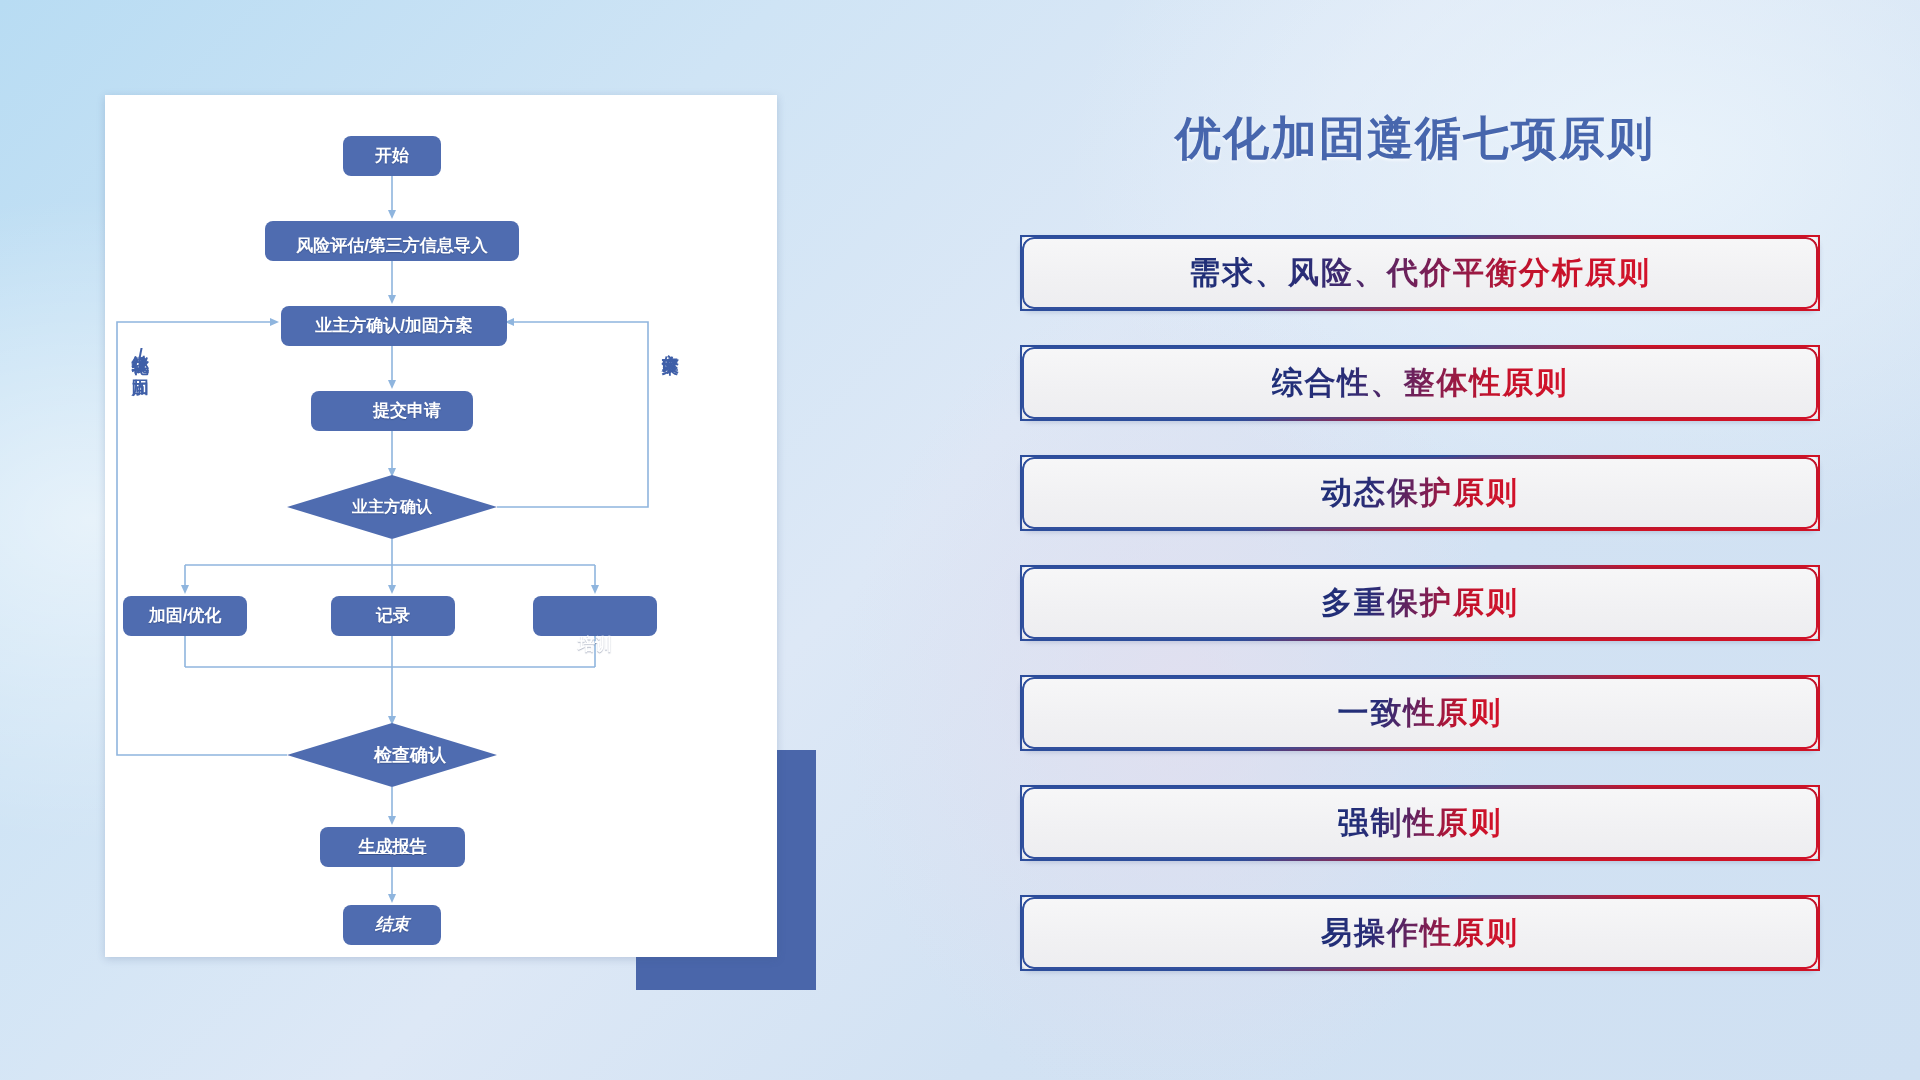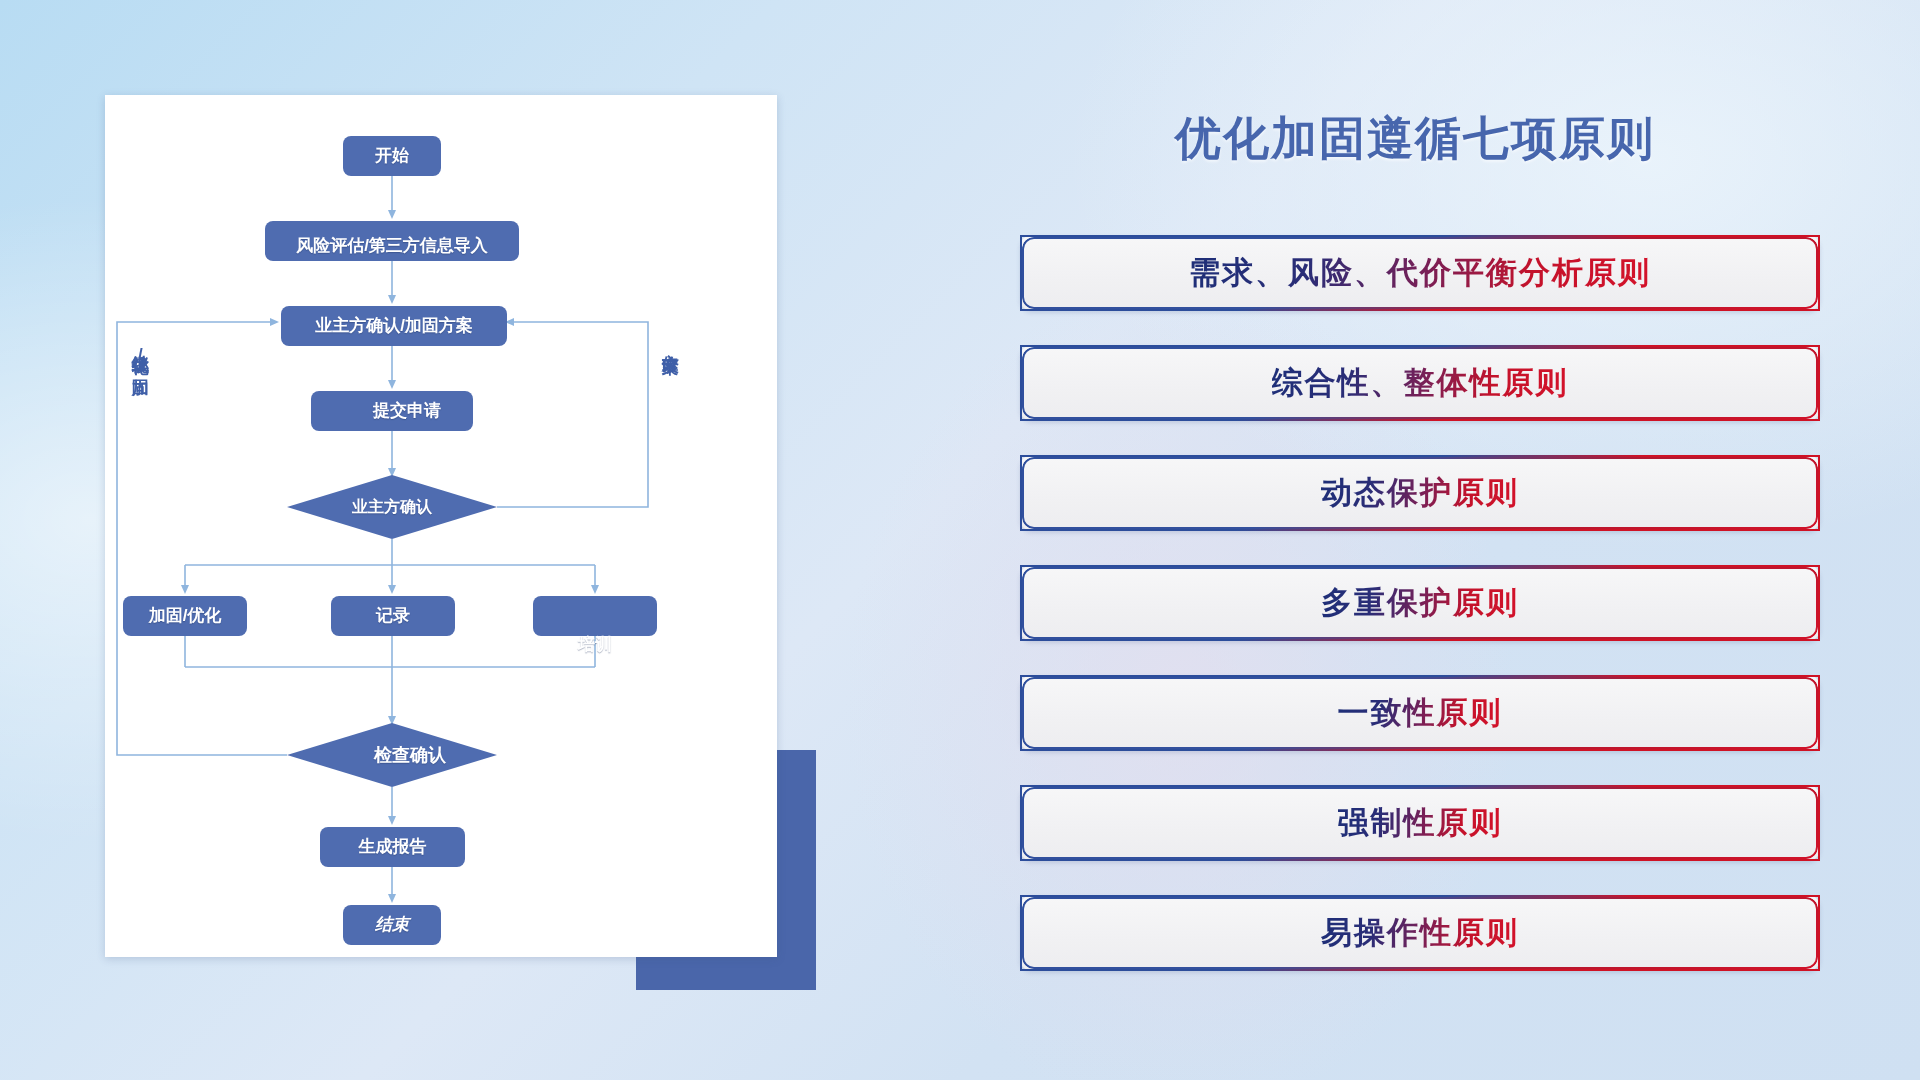--- a/index.html
+++ b/index.html
@@ -181,21 +181,21 @@
 
   <div class="fc-label" style="left:238px;top:41px;width:98px;height:40px;line-height:40px;font-size:17px;border-radius:18px;">开始</div>
   <div class="fc-label" style="left:160px;top:131px;width:254px;height:40px;line-height:40px;font-size:17px;">风险评估/第三方信息导入</div>
   <div class="fc-label" style="left:176px;top:211px;width:226px;height:40px;line-height:40px;font-size:17px;">业主方确认/加固方案</div>
   <div class="fc-label" style="left:206px;top:296px;width:192px;height:40px;line-height:40px;font-size:17px;">提交申请</div>
   <div class="fc-label" style="left:197px;top:398px;width:180px;height:28px;line-height:28px;font-size:16px;">业主方确认</div>
   <div class="fc-label" style="left:18px;top:501px;width:124px;height:40px;line-height:40px;font-size:17px;border-radius:9px;">加固/优化</div>
   <div class="fc-label" style="left:226px;top:501px;width:124px;height:24px;line-height:40px;font-size:17px;">记录</div>
   <div class="fc-label" style="left:428px;top:530px;width:124px;height:40px;line-height:40px;font-size:17px;">培训</div>
   <div class="fc-label" style="left:215px;top:646px;width:180px;height:28px;line-height:28px;font-size:18px;">检查确认</div>
-  <div class="fc-label" style="left:215px;top:732px;width:145px;height:40px;line-height:40px;font-size:17px;">生成报告</div>
+  <div class="fc-label" style="left:215px;top:732px;width:145px;height:40px;line-height:40px;font-size:17px;text-decoration:underline;">生成报告</div>
   <div class="fc-label" style="left:238px;top:810px;width:98px;height:40px;line-height:40px;font-size:17px;font-style:italic;">结束</div>
 
   <div class="vlabel" style="left:26px;top:246px;height:150px;">继续优化/加固</div>
   <div class="vlabel" style="left:556px;top:246px;height:130px;">方案修改</div>
 
 </div>
 
 <div id="right-pane">
 
   <div id="deck-title">优化加固遵循七项原则</div>

